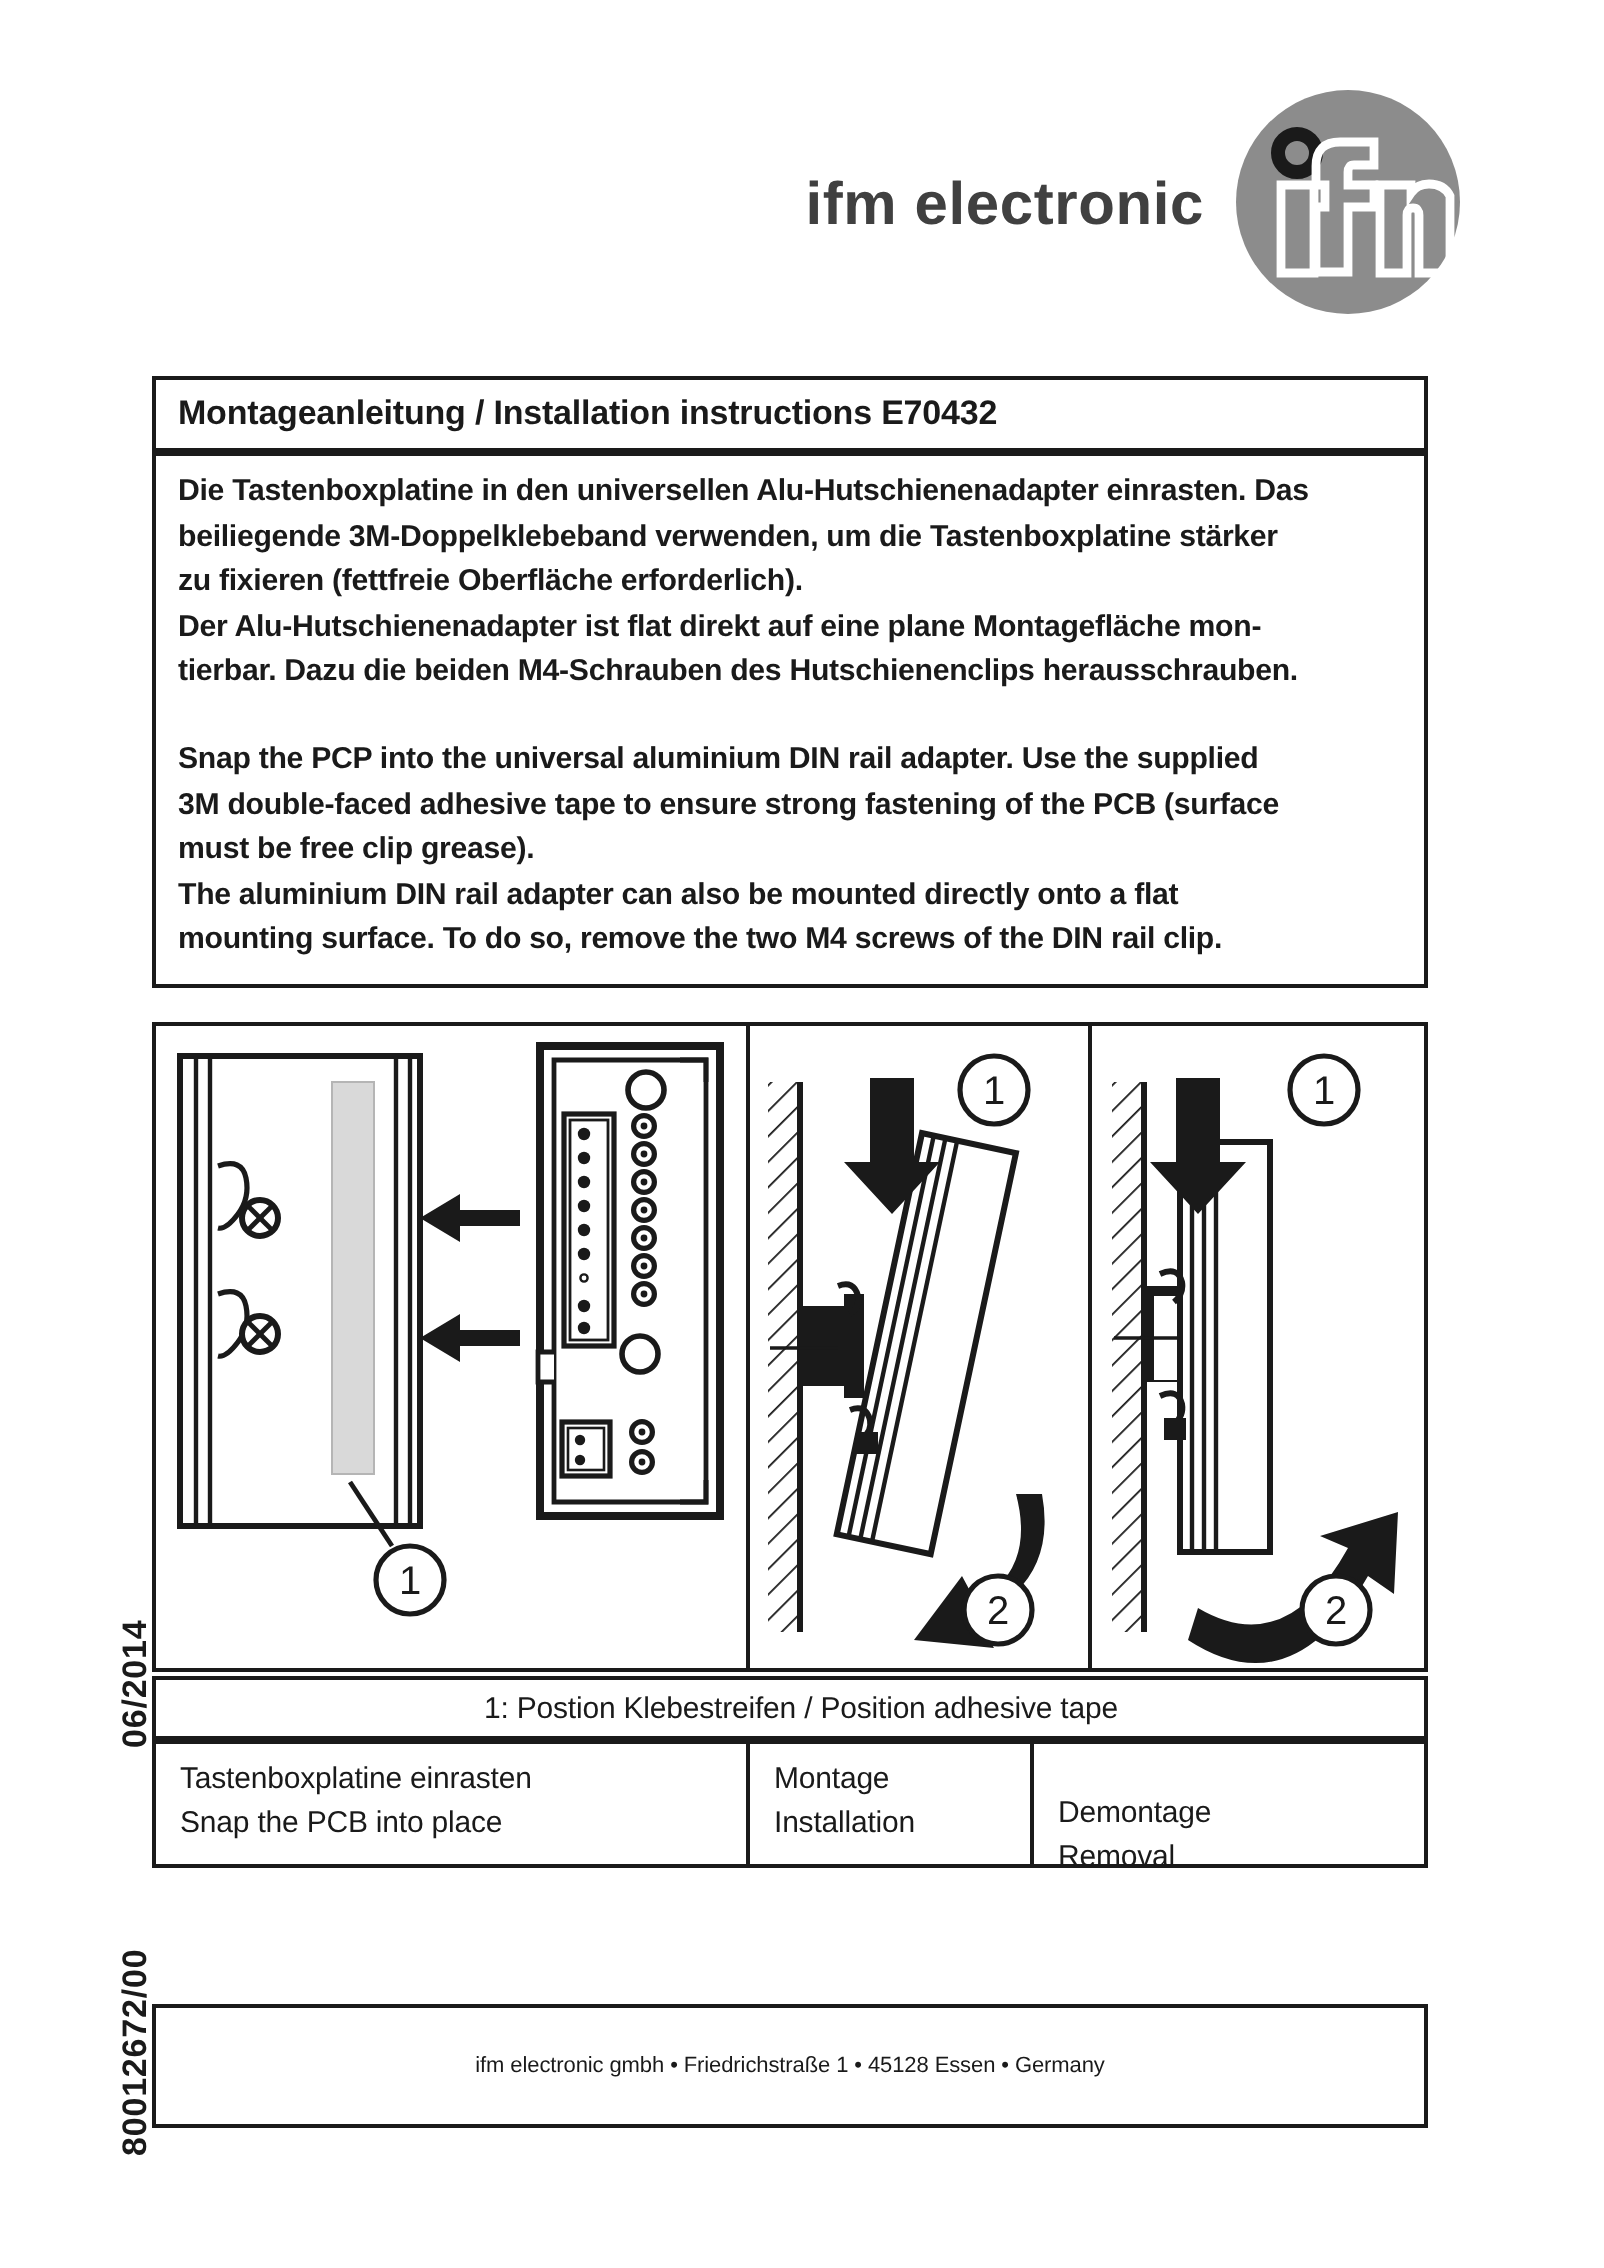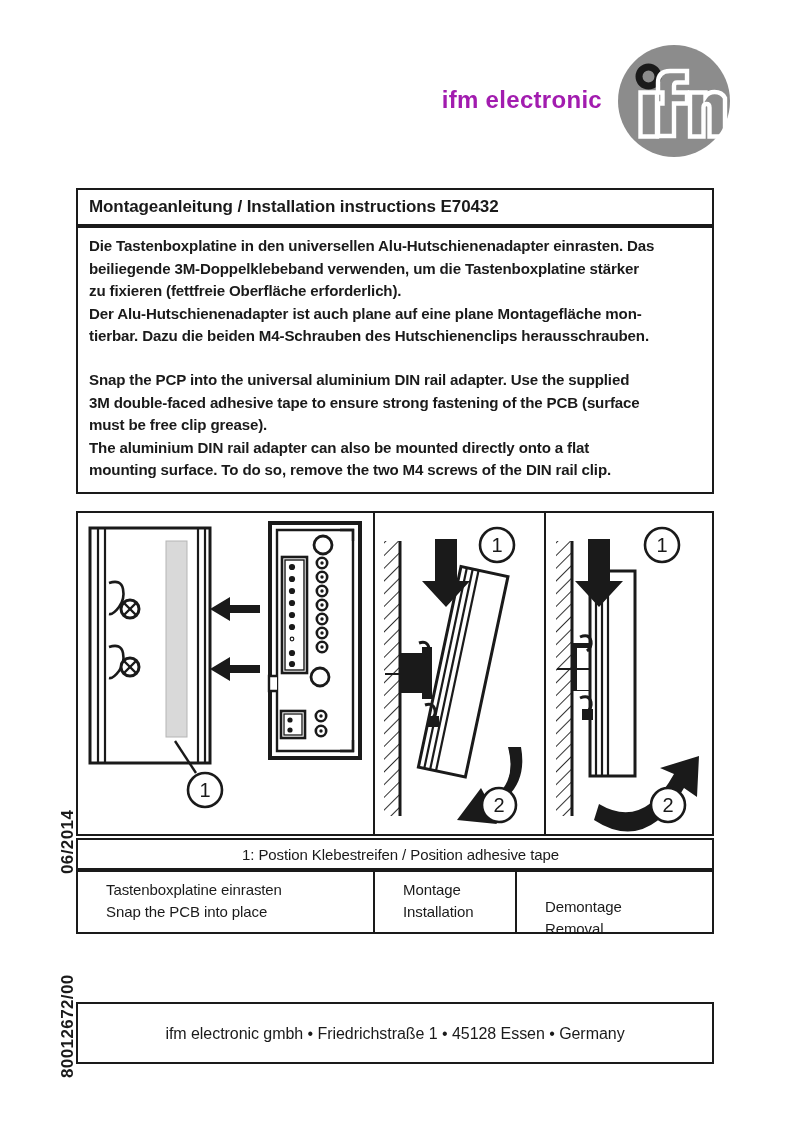--- a/index.html
+++ b/index.html
@@ -17,24 +17,24 @@
 
   
   .header {
     position: absolute;
     left: 0; top: 40px;
     width: 802px; height: 130px;
   }
   .brand-text {
     position: absolute;
     right: 200px; top: 46px;
-    font-size: 24px;
+    font-size: 30px;
     font-weight: bold;
     letter-spacing: 0.3px;
-    color: #a21caf;
+    color: #404040;
     white-space: nowrap;
   }
   .logo-circle {
     position: absolute;
     right: 72px; top: 5px;
     width: 112px; height: 112px;
     border-radius: 50%;
     background: #8c8c8c;
   }
   .logo-mark {
@@ -113,21 +113,21 @@
     letter-spacing: -0.1px;
   }
 
   
   .legend-box {
     top: 870px;
     height: 64px;
     display: flex;
   }
   .legend-cell {
-    padding: 7px 0 0 28px;
+    padding: 7px 0 0 12px;
     display: flex;
     flex-direction: column;
     justify-content: flex-start;
   }
   .legend-a { width: 297px; border-right: 2px solid #1a1a1a; }
   .legend-b { width: 142px; border-right: 2px solid #1a1a1a; }
   .legend-c { flex: 1; margin-top: 17px; }
   .legend-line {
     font-size: 15px;
     line-height: 22px;
@@ -138,21 +138,21 @@
   
   .footer-box {
     top: 1002px;
     height: 62px;
     display: flex;
     flex-direction: column;
     justify-content: center;
     align-items: center;
   }
   .footer-line {
-    font-size: 16px;
+    font-size: 11px;
     line-height: 21px;
     letter-spacing: -0.05px;
     white-space: nowrap;
   }
 
   
   .vert {
     position: absolute;
     left: 0;
     transform-origin: left top;
@@ -189,21 +189,21 @@
 </div>
 
 <div class="boxed title-box">
   <div class="title-text">Montageanleitung / Installation instructions E70432</div>
 </div>
 
 <div class="boxed text-box">
   <div class="para">Die Tastenboxplatine in den universellen Alu-Hutschienenadapter einrasten. Das</div>
   <div class="para">beiliegende 3M-Doppelklebeband verwenden, um die Tastenboxplatine stärker</div>
   <div class="para">zu fixieren (fettfreie Oberfläche erforderlich).</div>
-  <div class="para">Der Alu-Hutschienenadapter ist auch plane auf eine plane Montagefläche mon-</div>
+  <div class="para">Der Alu-Hutschienenadapter ist flat direkt auf eine plane Montagefläche mon-</div>
   <div class="para">tierbar. Dazu die beiden M4-Schrauben des Hutschienenclips herausschrauben.</div>
   <div class="gap"></div>
   <div class="para">Snap the PCP into the universal aluminium DIN rail adapter. Use the supplied</div>
   <div class="para">3M double-faced adhesive tape to ensure strong fastening of the PCB (surface</div>
   <div class="para">must be free clip grease).</div>
   <div class="para">The aluminium DIN rail adapter can also be mounted directly onto a flat</div>
   <div class="para">mounting surface. To do so, remove the two M4 screws of the DIN rail clip.</div>
 </div>
 
 <div class="boxed diagram-box">

